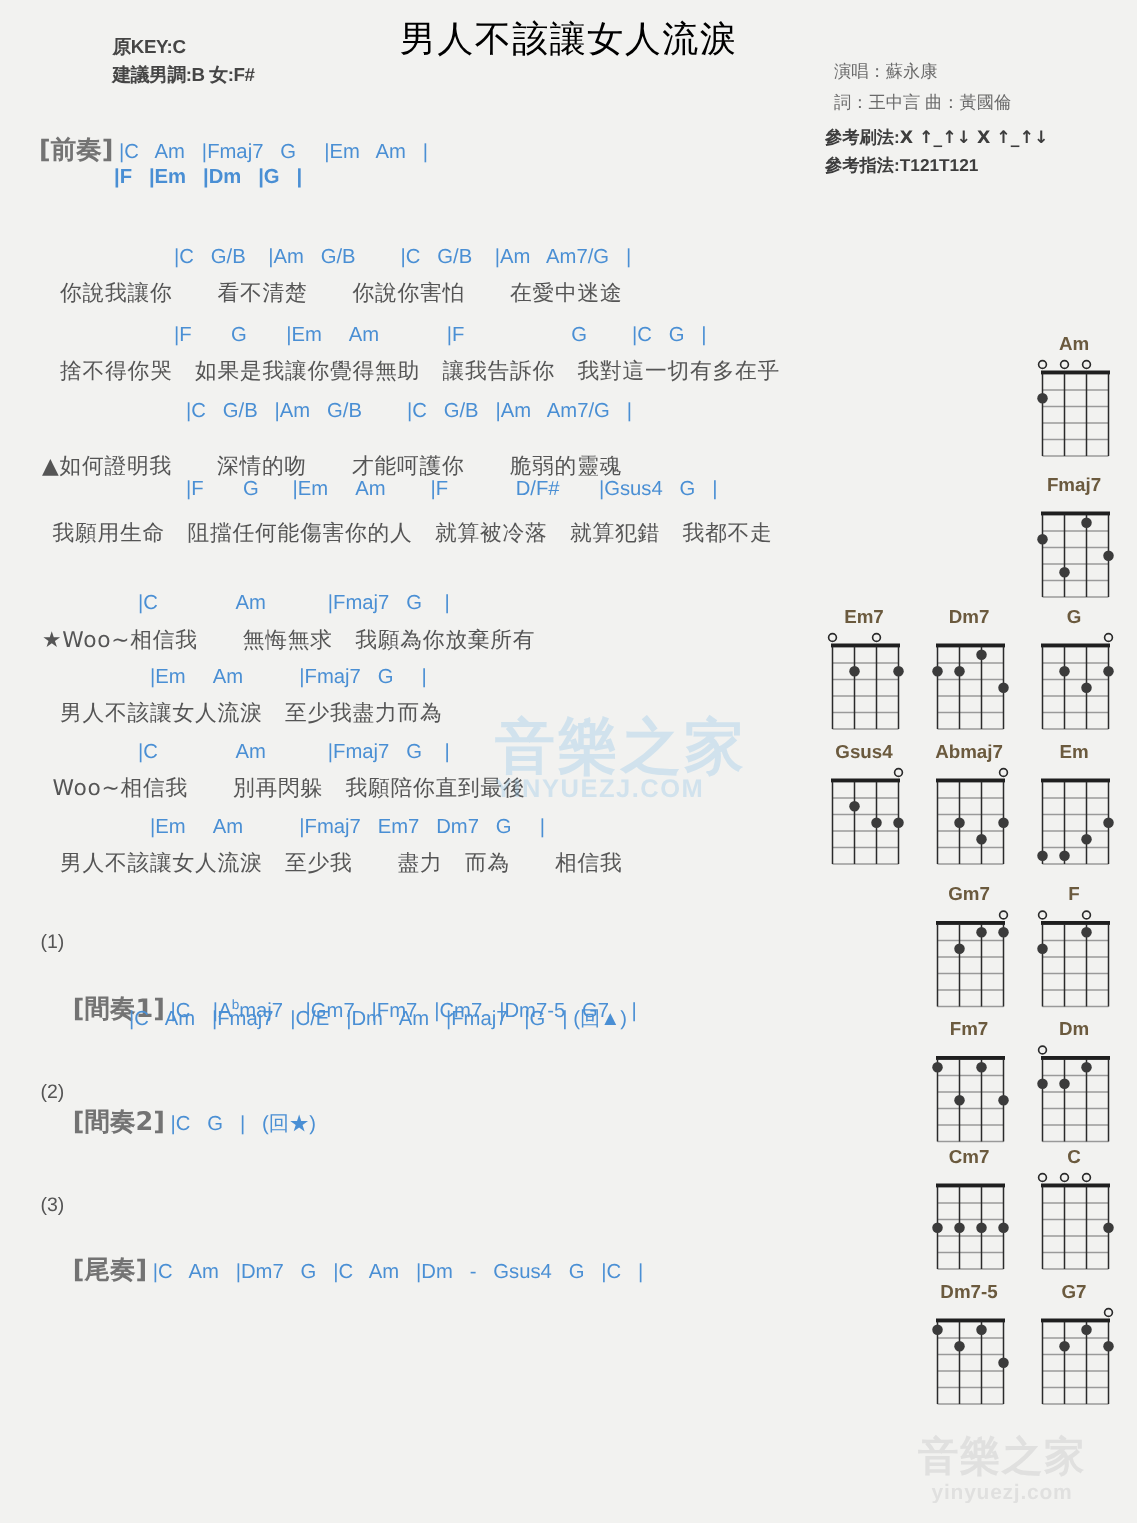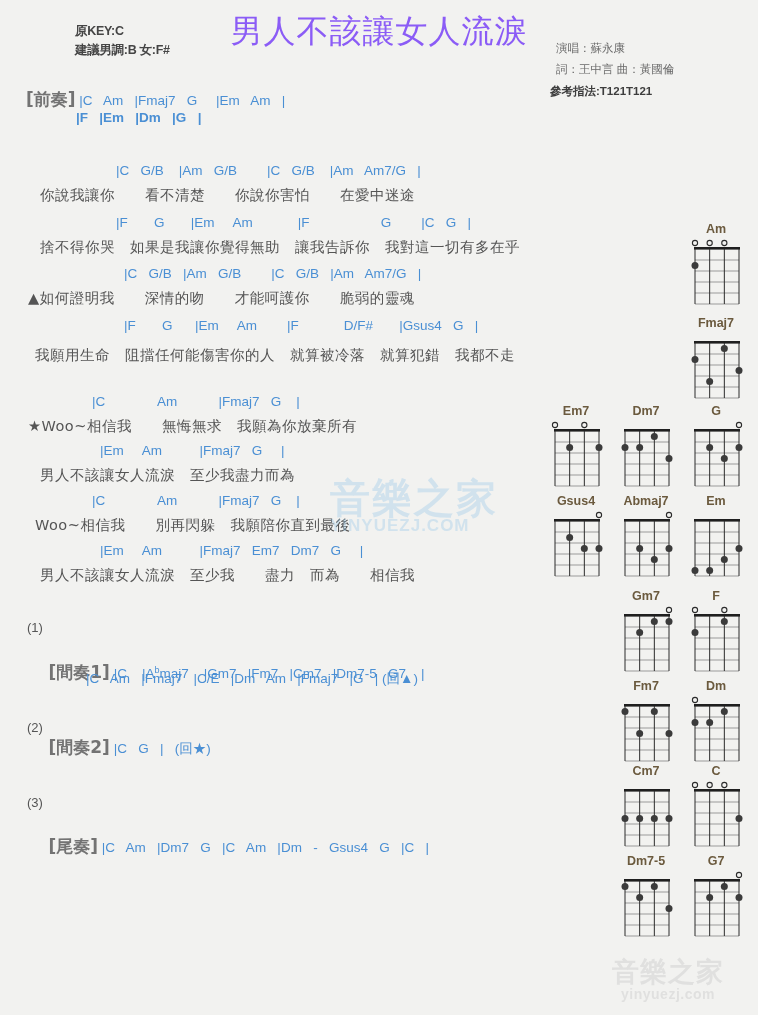--- a/index.html
+++ b/index.html
@@ -30,22 +30,22 @@
     color: #454545;
     line-height: 19px;
     letter-spacing: -0.3px;
   }
   .title {
     position: absolute;
     left: 0;
     top: 10px;
     width: 758px;
     text-align: center;
-    font-size: 32px;
-    color: #8b5cf6;
+    font-size: 24px;
+    color: #000000;
     letter-spacing: 1px;
     font-family: "DejaVu Sans", sans-serif;
   }
   .credits {
     position: absolute;
     right: 22px;
     top: 38px;
     font-size: 11.5px;
     color: #6a6a6a;
     line-height: 21px;
@@ -174,36 +174,37 @@
   </div>
 
   <div class="title">男人不該讓女人流淚</div>
 
   <div class="credits">
     <div>演唱：蘇永康</div>
     <div>詞：王中言  曲：黃國倫</div>
   </div>
 
   <div class="refblock">
+    <div><span class="lbl">參考刷法:</span><span class="arrows">X ↑_↑↓ X ↑_↑↓</span></div>
     <div><span class="lbl">參考指法:</span><span>T121T121</span></div>
   </div>
 
   <div class="music">
 
     <div class="line" style="left:26px; top:88px;"><span class="sec">[前奏]</span> <span class="chordline">|C   Am   |Fmaj7   G     |Em   Am   |</span></div>
     <div class="line chordline" style="left:76px; top:110px;font-weight:bold;">|F   |Em   |Dm   |G   |</div>
 
     <div class="line chordline" style="left:116px; top:163px;">|C   G/B    |Am   G/B        |C   G/B    |Am   Am7/G   |</div>
     <div class="line lyricline" style="left:40px; top:186px;">你說我讓你　　看不清楚　　你說你害怕　　在愛中迷途</div>
 
     <div class="line chordline" style="left:116px; top:215px;">|F       G       |Em     Am            |F                   G        |C   G   |</div>
     <div class="line lyricline" style="left:40px; top:238px;">捨不得你哭　如果是我讓你覺得無助　讓我告訴你　我對這一切有多在乎</div>
 
     <div class="line chordline" style="left:124px; top:266px;">|C   G/B   |Am   G/B        |C   G/B   |Am   Am7/G   |</div>
-    <div class="line lyricline" style="left:28px; top:289px;">▲如何證明我　　深情的吻　　才能呵護你　　脆弱的靈魂</div>
+    <div class="line lyricline" style="left:28px; top:301px;">▲如何證明我　　深情的吻　　才能呵護你　　脆弱的靈魂</div>
 
     <div class="line chordline" style="left:124px; top:318px;">|F       G      |Em     Am        |F            D/F#       |Gsus4   G   |</div>
     <div class="line lyricline" style="left:35px; top:346px;text-align:center;">我願用生命　阻擋任何能傷害你的人　就算被冷落　就算犯錯　我都不走</div>
 
     <div class="line chordline" style="left:92px; top:394px;">|C              Am           |Fmaj7   G    |</div>
     <div class="line lyricline" style="left:28px; top:417px;">★Woo~相信我　　無悔無求　我願為你放棄所有</div>
 
     <div class="line chordline" style="left:100px; top:443px;">|Em     Am          |Fmaj7   G     |</div>
     <div class="line lyricline" style="left:40px; top:466px;">男人不該讓女人流淚　至少我盡力而為</div>
 

